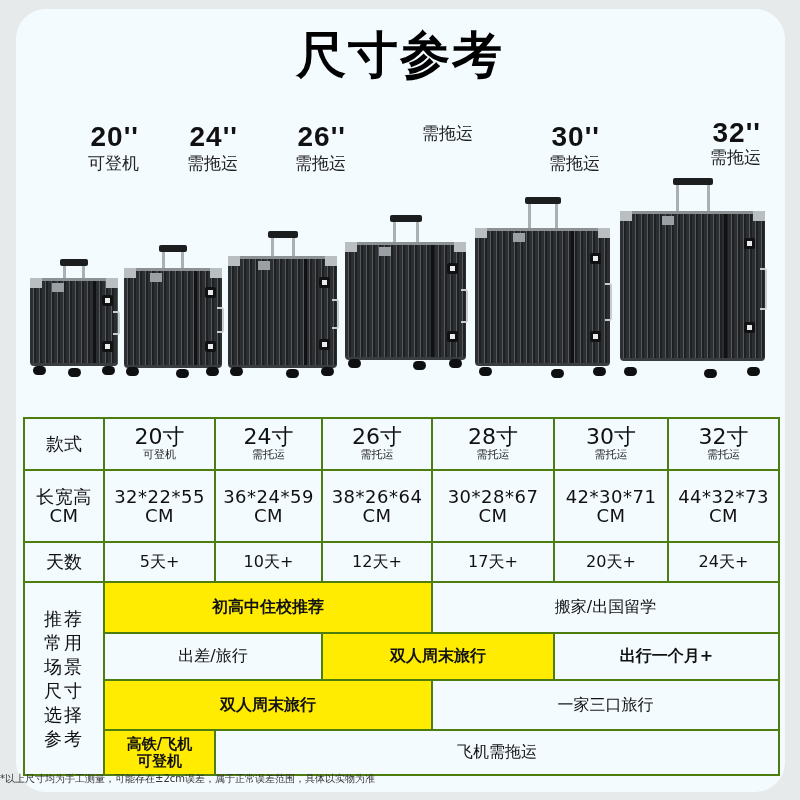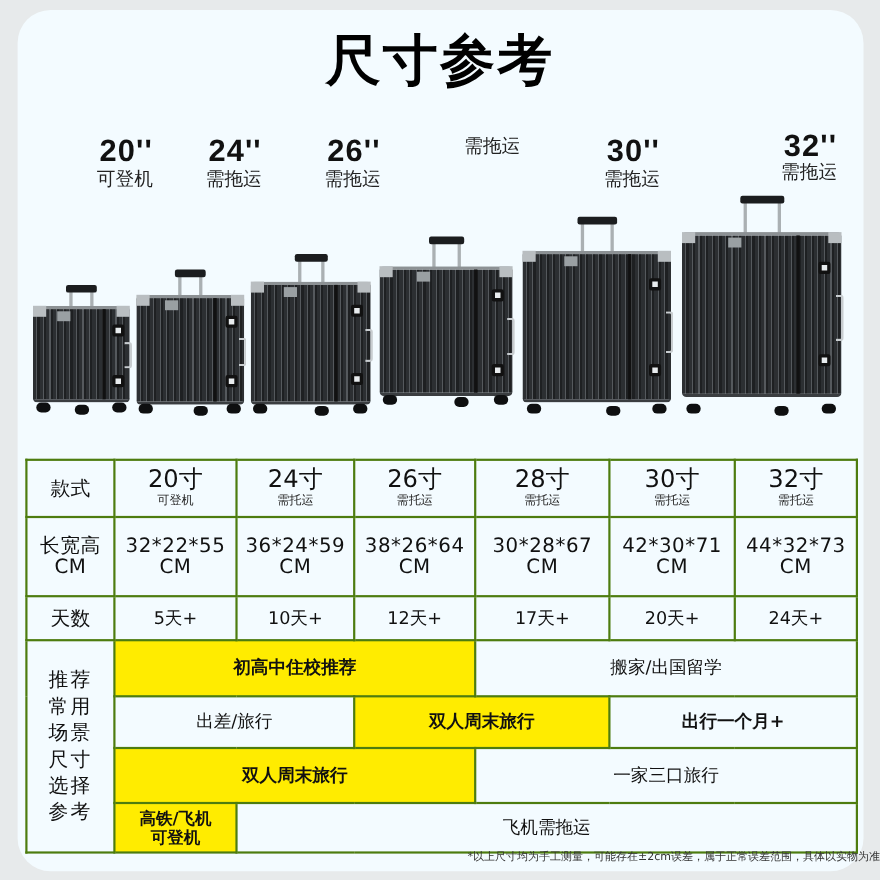--- a/index.html
+++ b/index.html
@@ -30,21 +30,21 @@
   table.grid td.y { background: #ffec00; }
   .hdr { font-size: 18px; }
   .szt { font-size: 22px; line-height: 22px; }
   .szs { font-size: 11px; line-height: 14px; color: #222; }
   .dim { font-size: 18px; line-height: 19px; letter-spacing: 0.5px; }
   .days { font-size: 16px; }
   .rec { font-size: 16px; font-weight: bold; }
   .rec-n { font-size: 16px; }
   .side { font-size: 18px; line-height: 24px; letter-spacing: 2px; }
   .small2 { font-size: 15px; font-weight: bold; line-height: 17px; }
-  .note { position: absolute; left: 0; top: 772px; width: 800px; text-align: right; font-size: 10px; color: #333; }
+  .note { position: absolute; left: 0; top: 772px; width: 800px; text-align: left; font-size: 10px; color: #333; }
 </style>
 </head>
 <body>
 
 <div class="card"></div>
 
 <div class="title">尺寸参考</div>
 
 <div class="size-label" style="left:84px; top:122px;">
   <div class="sz">20''</div>

